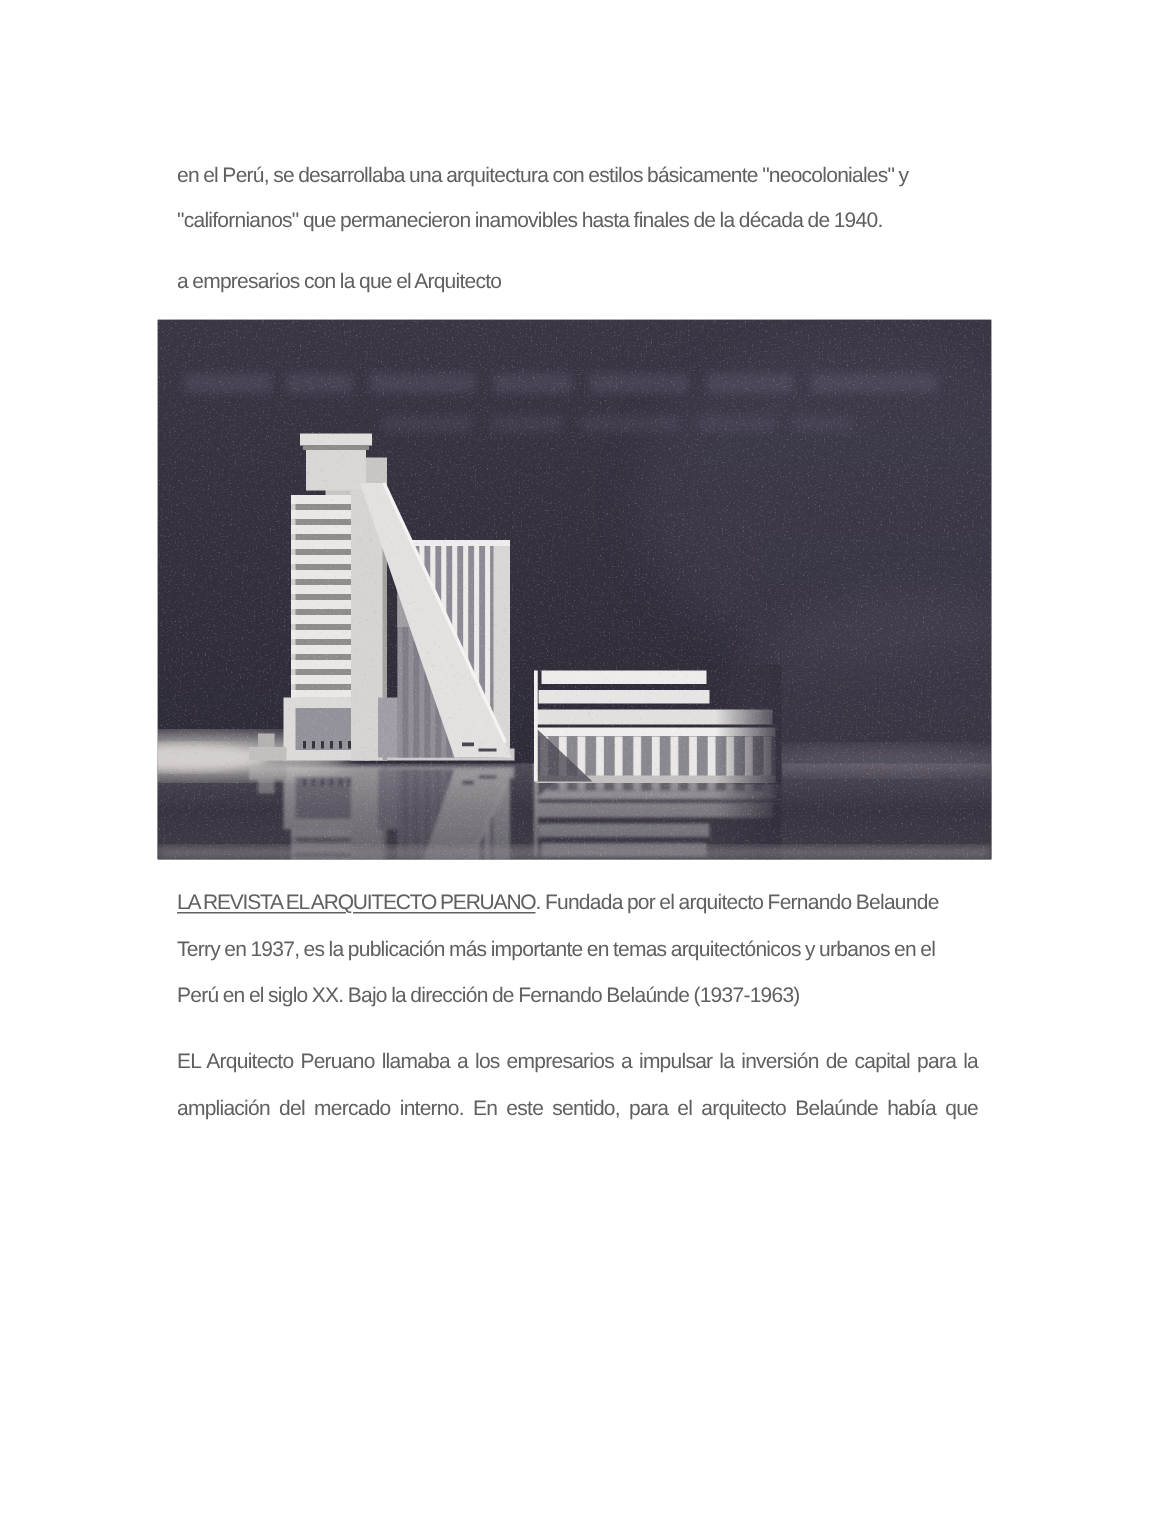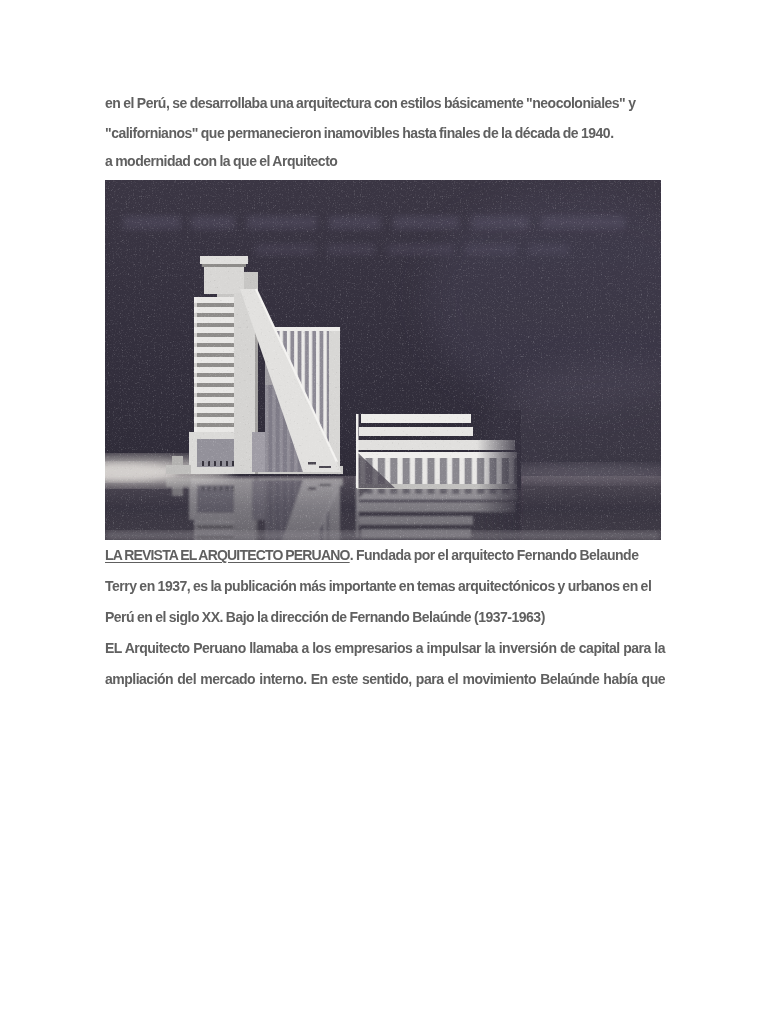--- a/index.html
+++ b/index.html
@@ -1,40 +1,40 @@
 <!DOCTYPE html>
 <html><head>
 <meta charset="utf-8">
 <style>
   html,body{margin:0;padding:0;background:#ffffff;}
   .page{position:relative;width:768px;height:1024px;background:#ffffff;overflow:hidden;
         font-family:"Liberation Sans",sans-serif;}
   .content{position:absolute;left:105px;top:88px;width:560px;color:#606060;
            font-size:14px;letter-spacing:-0.5px;word-spacing:-0.5px;}
-  .content p{margin:0;font-weight:bold;}
+  .content p{margin:13px;}
   .p-std{line-height:30px;}
   .mb4{margin-bottom:4px;}
   .mb5{margin-bottom:5px;}
   .tight{line-height:26px;}
   .just{text-align:justify;}
   figure{margin:6px 0 0 0;padding:0;width:556px;height:360px;}
   figure svg{display:block;}
   .caption{margin-top:10px;line-height:31px;}
   .caption .lead{text-decoration:underline;text-underline-offset:2px;letter-spacing:-0.8px;text-align:center;}
   .final{margin-top:3px;line-height:31px;text-align:justify;text-align-last:justify;}
 </style>
 </head>
 <body>
 
 <div class="page">
   <div class="content">
 
     <p class="p-std mb4">en el Perú, se desarrollaba una arquitectura con estilos básicamente "neocoloniales" y "californianos" que permanecieron inamovibles hasta finales de la década de 1940.</p>
 
-    <p class="tight">a modernidad con la que el Arquitecto</p>
+    <p class="tight">a empresarios con la que el Arquitecto</p>
 
     <figure aria-label="Black-and-white photograph of a modernist architectural model: a stepped tower with horizontal bands, a slab with vertical fins crossed by a diagonal ramp, and a low colonnaded wing, mirrored on a glossy base against a dark grainy background">
       <svg viewBox="0 0 556 360" width="556" height="360">
         <defs>
           <linearGradient id="skyG" x1="0" y1="0" x2="0" y2="1">
             <stop offset="0" stop-color="#3c3745"></stop>
             <stop offset="0.5" stop-color="#332f3d"></stop>
             <stop offset="1" stop-color="#2b2834"></stop>
           </linearGradient>
           <linearGradient id="waterG" x1="0" y1="0" x2="0" y2="1">
@@ -186,16 +186,16 @@
 
         <g>
           <rect width="556" height="360" filter="url(#noiseW)" opacity="0.35"></rect>
           <rect width="556" height="360" filter="url(#noiseD)" opacity="0.16"></rect>
         </g>
       </svg>
     </figure>
 
     <p class="caption"><span class="lead">LA REVISTA EL ARQUITECTO PERUANO</span><span>. Fundada por el arquitecto Fernando Belaunde Terry en 1937, es la publicación más importante en temas arquitectónicos y urbanos en el Perú en el siglo XX. Bajo la dirección de Fernando Belaúnde (1937-1963)</span></p>
 
-    <p class="final">EL Arquitecto Peruano llamaba a los empresarios a impulsar la inversión de capital para la ampliación del mercado interno. En este sentido, para el movimiento Belaúnde había que</p>
+    <p class="final">EL Arquitecto Peruano llamaba a los empresarios a impulsar la inversión de capital para la ampliación del mercado interno. En este sentido, para el arquitecto Belaúnde había que</p>
 
   </div>
 </div>
 
 </body></html>

